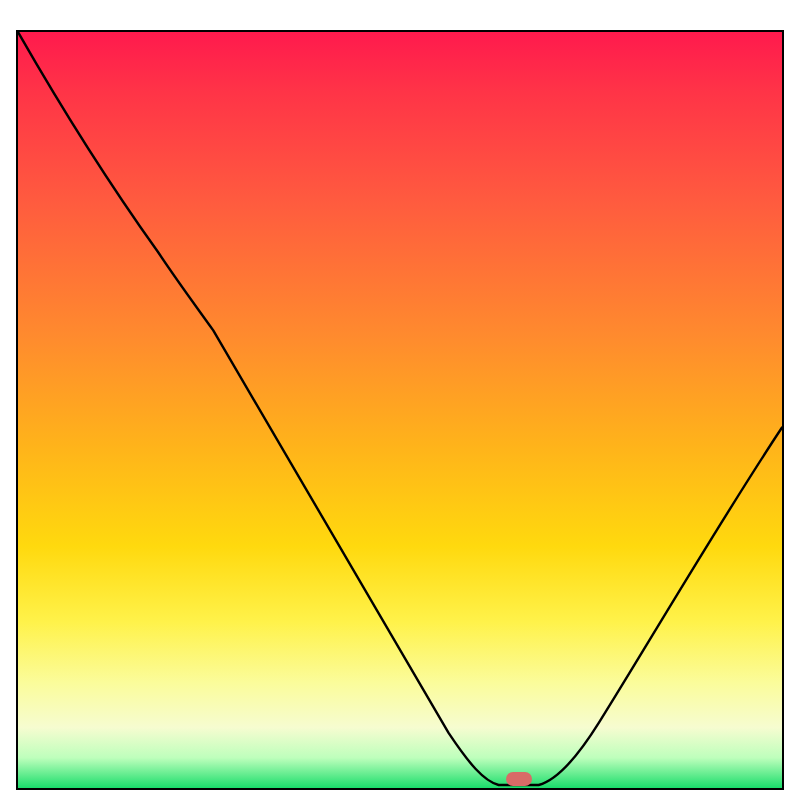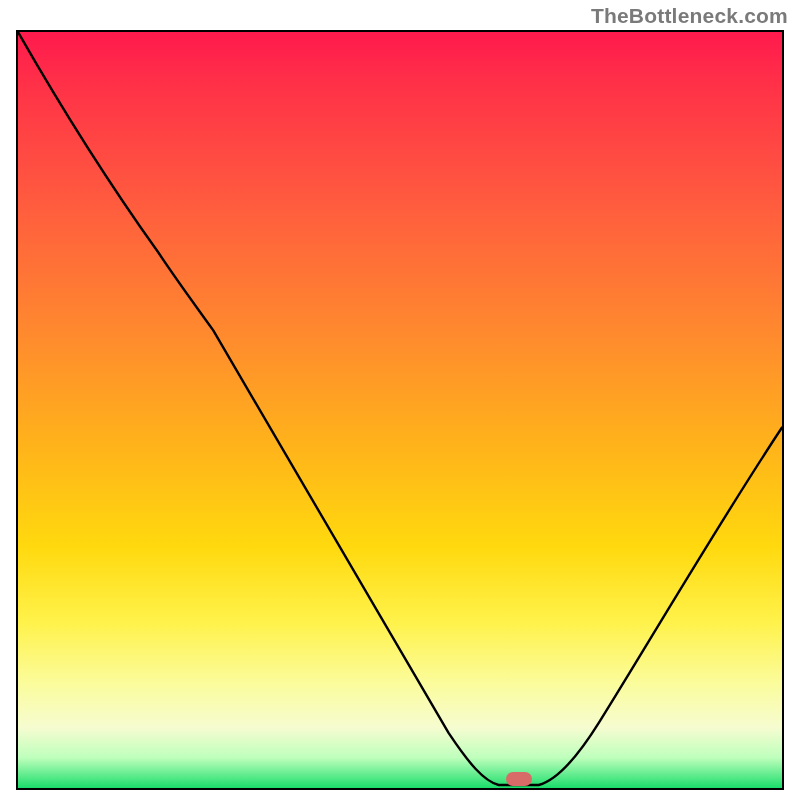--- a/index.html
+++ b/index.html
@@ -72,21 +72,20 @@
     width: 26px;
     height: 14px;
     border-radius: 7px;
     background: #d86b67;
   }
 </style>
 </head>
 <body>
 
 <div class="container">
-  <div class="attribution">TheBottleneck.com</div>
 
   <div class="plot-area">
     <div class="grad"></div>
 
     <svg class="curve-svg" viewBox="0 0 763 755" preserveAspectRatio="none">
       <path class="curve-path" d="M 0 0
            C 40 70, 90 150, 140 220
            C 160 250, 175 270, 195 298
            L 430 700
            C 450 730, 465 748, 480 752

